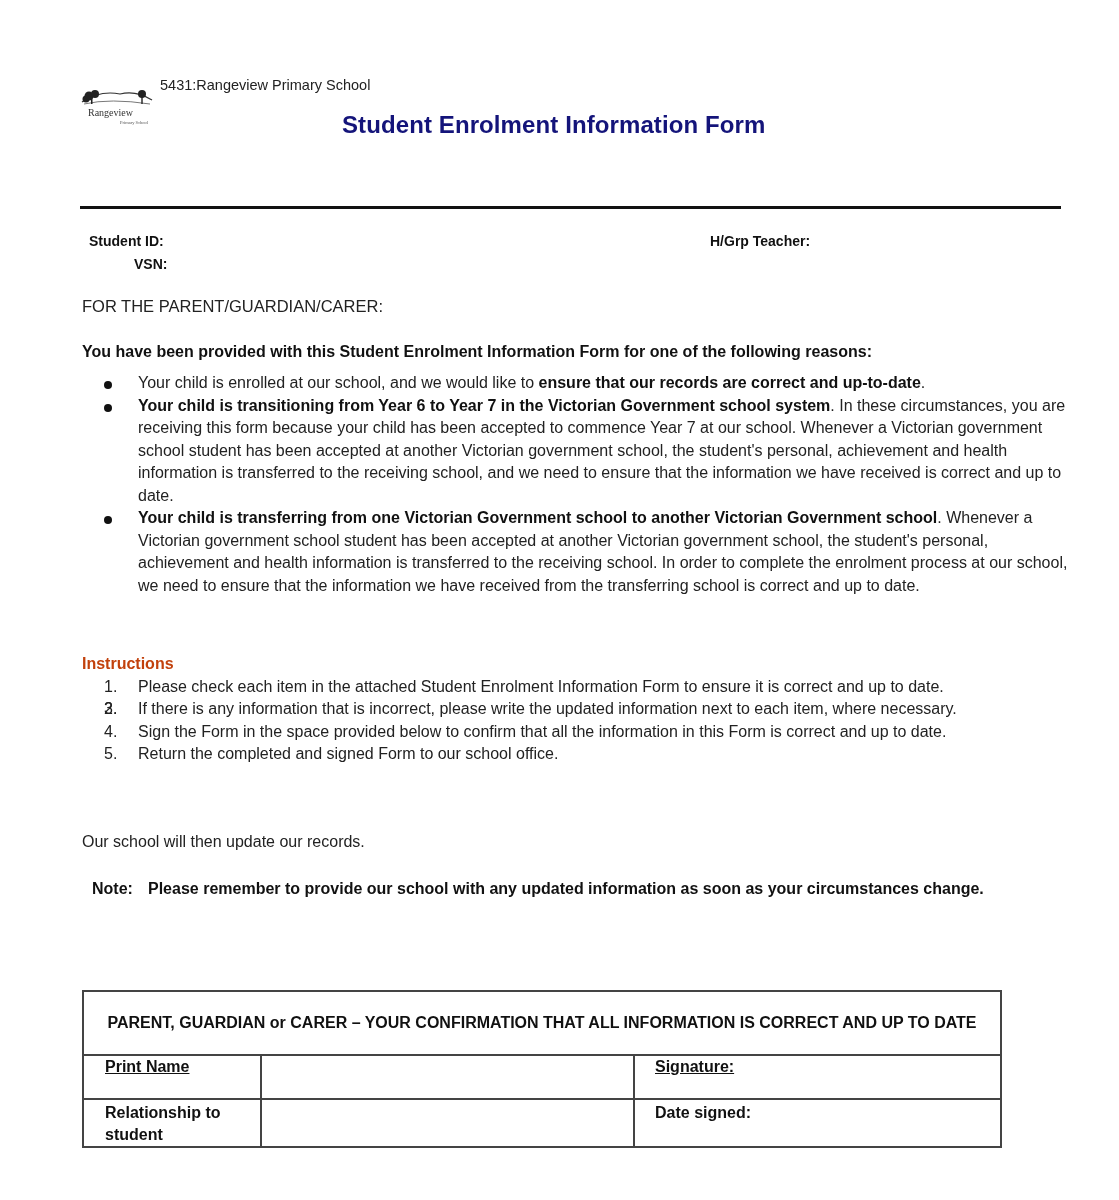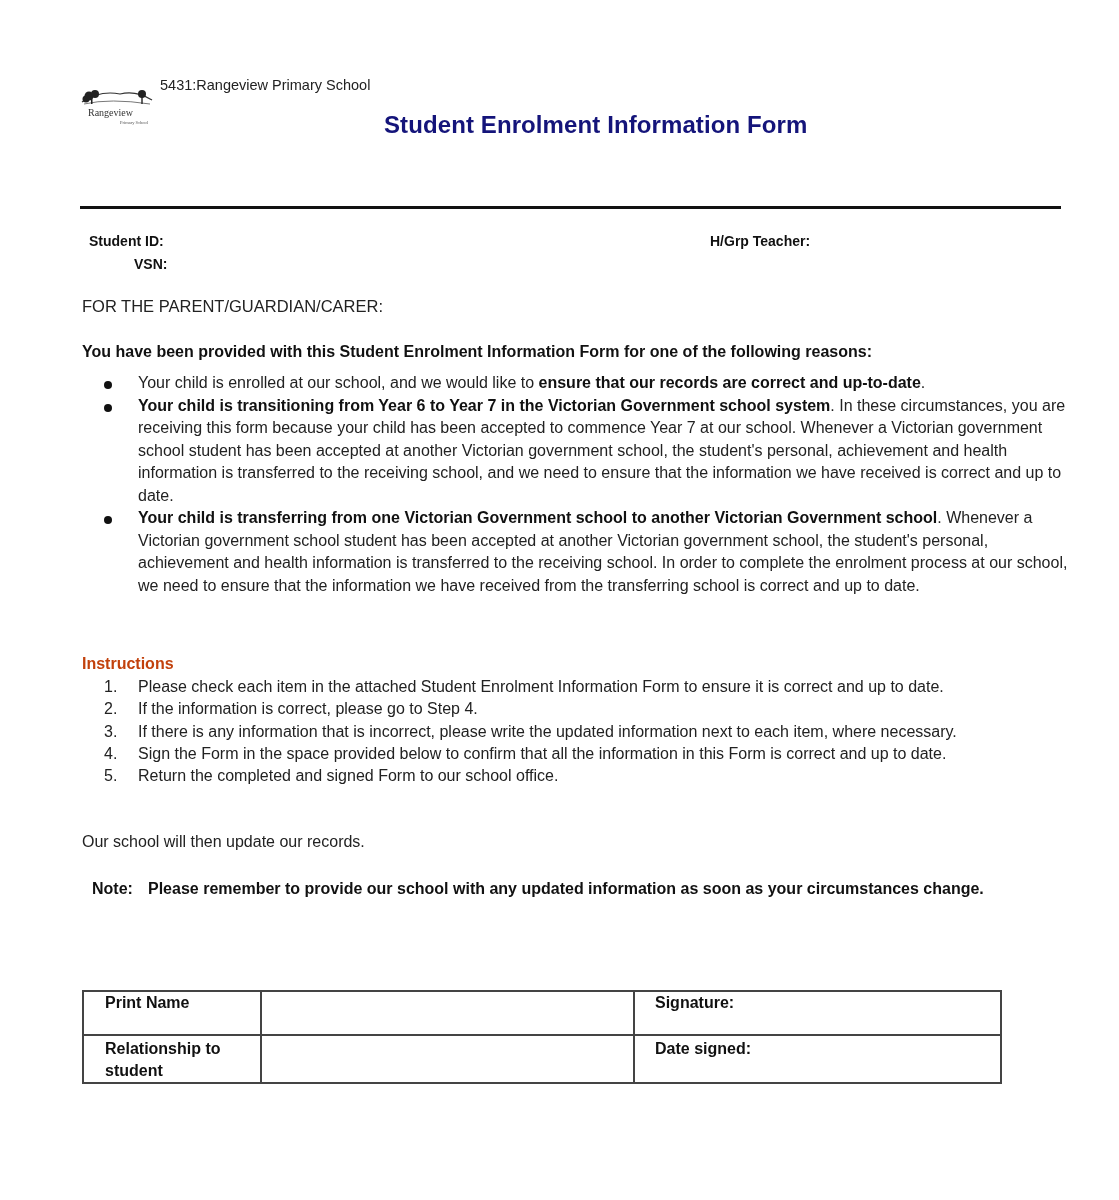--- a/index.html
+++ b/index.html
@@ -3,21 +3,21 @@
 <meta charset="utf-8">
 <style>
   html, body { margin: 0; padding: 0; background: #ffffff; }
   body {
     width: 1119px; height: 1200px; position: relative; overflow: hidden;
     font-family: "Liberation Sans", sans-serif; color: #1a1a1a;
   }
   .abs { position: absolute; }
   .logo { left: 80px; top: 86px; width: 74px; height: 44px; }
   .school-name { left: 160px; top: 77px; font-size: 14.5px; color: #222; }
-  .title { left: 342px; top: 111px; font-size: 24px; font-weight: bold; color: #14147a; letter-spacing: 0.1px; margin-left: 42px; }
+  .title { left: 342px; top: 111px; font-size: 24px; font-weight: bold; color: #14147a; letter-spacing: 0.1px; }
   .rule { left: 80px; top: 206px; width: 981px; height: 3px; background: #111; }
   .lbl { font-size: 14px; font-weight: bold; color: #111; }
   .student-id { left: 89px; top: 233px; }
   .vsn { left: 134px; top: 256px; }
   .hgrp { left: 710px; top: 233px; }
   .for-parent { left: 82px; top: 297px; font-size: 16.5px; color: #222; }
   .reasons-head { left: 82px; top: 343px; font-size: 16px; font-weight: bold; color: #111; }
   .bullets { left: 82px; top: 372px; width: 990px; }
   .bullet { position: relative; padding-left: 56px; font-size: 16px; line-height: 22.5px; color: #222; }
   .bullet .dot { position: absolute; left: 22px; top: 9px; width: 8px; height: 8px; border-radius: 50%; background: #111; }
@@ -29,21 +29,21 @@
   .then { left: 82px; top: 833px; font-size: 16px; color: #222; }
   .note { left: 92px; top: 878px; width: 960px; font-size: 16px; font-weight: bold; line-height: 22.5px; color: #111; }
   .note .note-label { position: absolute; left: 0; top: 0; }
   .note .note-text { padding-left: 56px; display: block; }
   .confirm-table { left: 82px; top: 990px; width: 920px; border-collapse: collapse; }
   .confirm-table td { border: 2px solid #444; font-size: 16px; font-weight: bold; color: #111; vertical-align: top; padding: 0; }
   .confirm-table .head-cell { text-align: center; padding: 20px 20px 0 20px; height: 42px; line-height: 22px; }
   .confirm-table .c1 { width: 155px; padding: 2px 0 0 21px; }
   .confirm-table .c2 { width: 371px; }
   .confirm-table .c3 { padding: 2px 0 0 20px; border-radius: 15px; }
-  .confirm-table tr.r1 td { height: 40px; }
+  .confirm-table tr.r1 td { height: 40px; text-decoration: underline; }
   .confirm-table tr.r2 td { height: 44px; line-height: 22px; }
   .confirm-table tr.r1 .c1, .confirm-table tr.r1 .c3 { line-height: 18px; }
 </style>
 </head>
 <body>
 
 <div class="abs logo">
   <svg width="74" height="44" viewBox="0 0 74 44">
     <path d="M2 16 Q20 4 40 8 Q56 4 72 14" stroke="#333" stroke-width="1.2" fill="none"></path>
     <path d="M4 18 Q30 12 70 18" stroke="#555" stroke-width="0.8" fill="none"></path>
@@ -84,21 +84,20 @@
 </div>
 
 <div class="abs instr-head">Instructions</div>
 <div class="abs steps">
   <div class="step">
     <span class="num">1.</span>
     <span>Please check each item in the attached Student Enrolment Information Form to ensure it is correct and up to date.</span>
   </div>
   <div class="step">
     <span class="num">2.</span>
-    <span>If the information is correct, please go to Step 4.</span>
   </div>
   <div class="step" style="padding-right:80px;">
     <span class="num">3.</span>
     <span>If there is any information that is incorrect, please write the updated information next to each item, where necessary.</span>
   </div>
   <div class="step">
     <span class="num">4.</span>
     <span>Sign the Form in the space provided below to confirm that all the information in this Form is correct and up to date.</span>
   </div>
   <div class="step">
@@ -108,20 +107,23 @@
 </div>
 
 <div class="abs then">Our school will then update our records.</div>
 <div class="abs note">
   <span class="note-label">Note:</span>
   <span class="note-text">Please remember to provide our school with any updated information as soon as your circumstances change.</span>
 </div>
 
 <table class="abs confirm-table">
   <tbody>
+      <tr>
+    <td colspan="3" class="head-cell">PARENT, GUARDIAN or CARER – YOUR CONFIRMATION THAT ALL INFORMATION IS CORRECT AND UP TO DATE</td>
+  </tr>
   <tr class="r1">
     <td class="c1">Print Name</td>
     <td class="c2"></td>
     <td class="c3"><span>Signature:</span></td>
   </tr>
   <tr class="r2">
     <td class="c1">Relationship to student</td>
     <td class="c2"></td>
     <td class="c3"><span>Date signed:</span></td>
   </tr>

